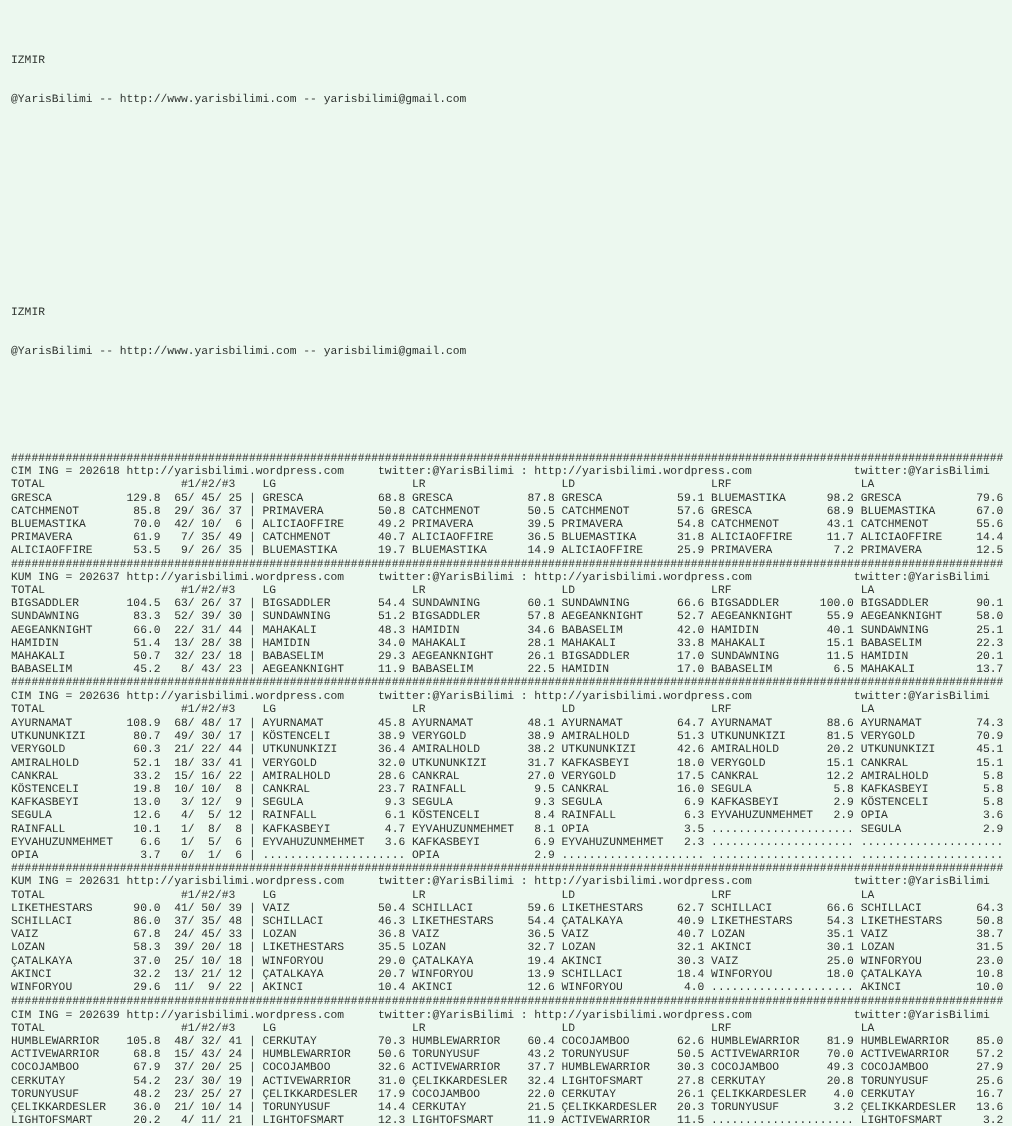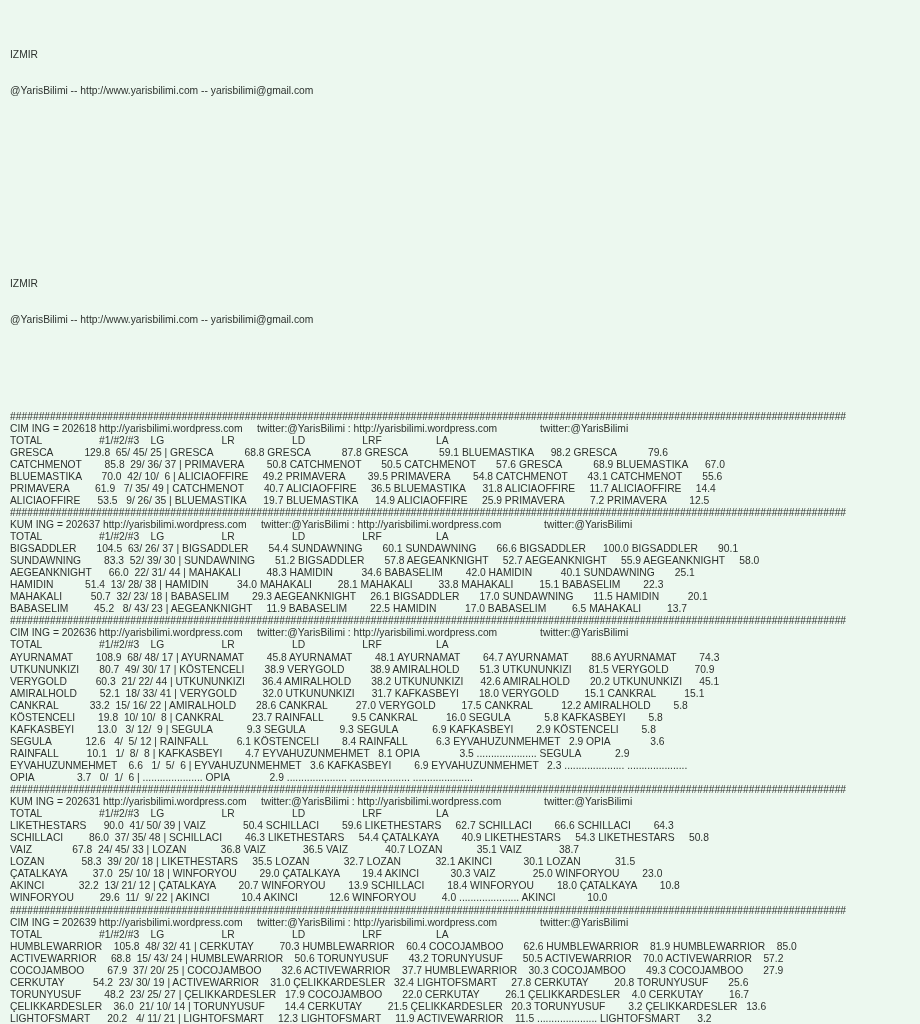--- a/index.html
+++ b/index.html
@@ -1,19 +1,19 @@
 <!DOCTYPE html>
 <html><head>
 <meta charset="utf-8">
 <style>
   html,body{margin:0;padding:0;background:#ecf8ef;}
   .screen{
     width:920px;height:1024px;overflow:hidden;box-sizing:border-box;
     padding:1px 0 0 10px;
-    font-family:Liberation Sans, sans-serif;
+    font-family:Liberation Mono, monospace;
     font-size:10.3px;line-height:12.04px;color:#2d322e;
     white-space:pre;
   }
   .line{min-height:12.04px;white-space:pre;}
 </style>
 </head>
 <body>
 
 <div class="screen">
   <div>

